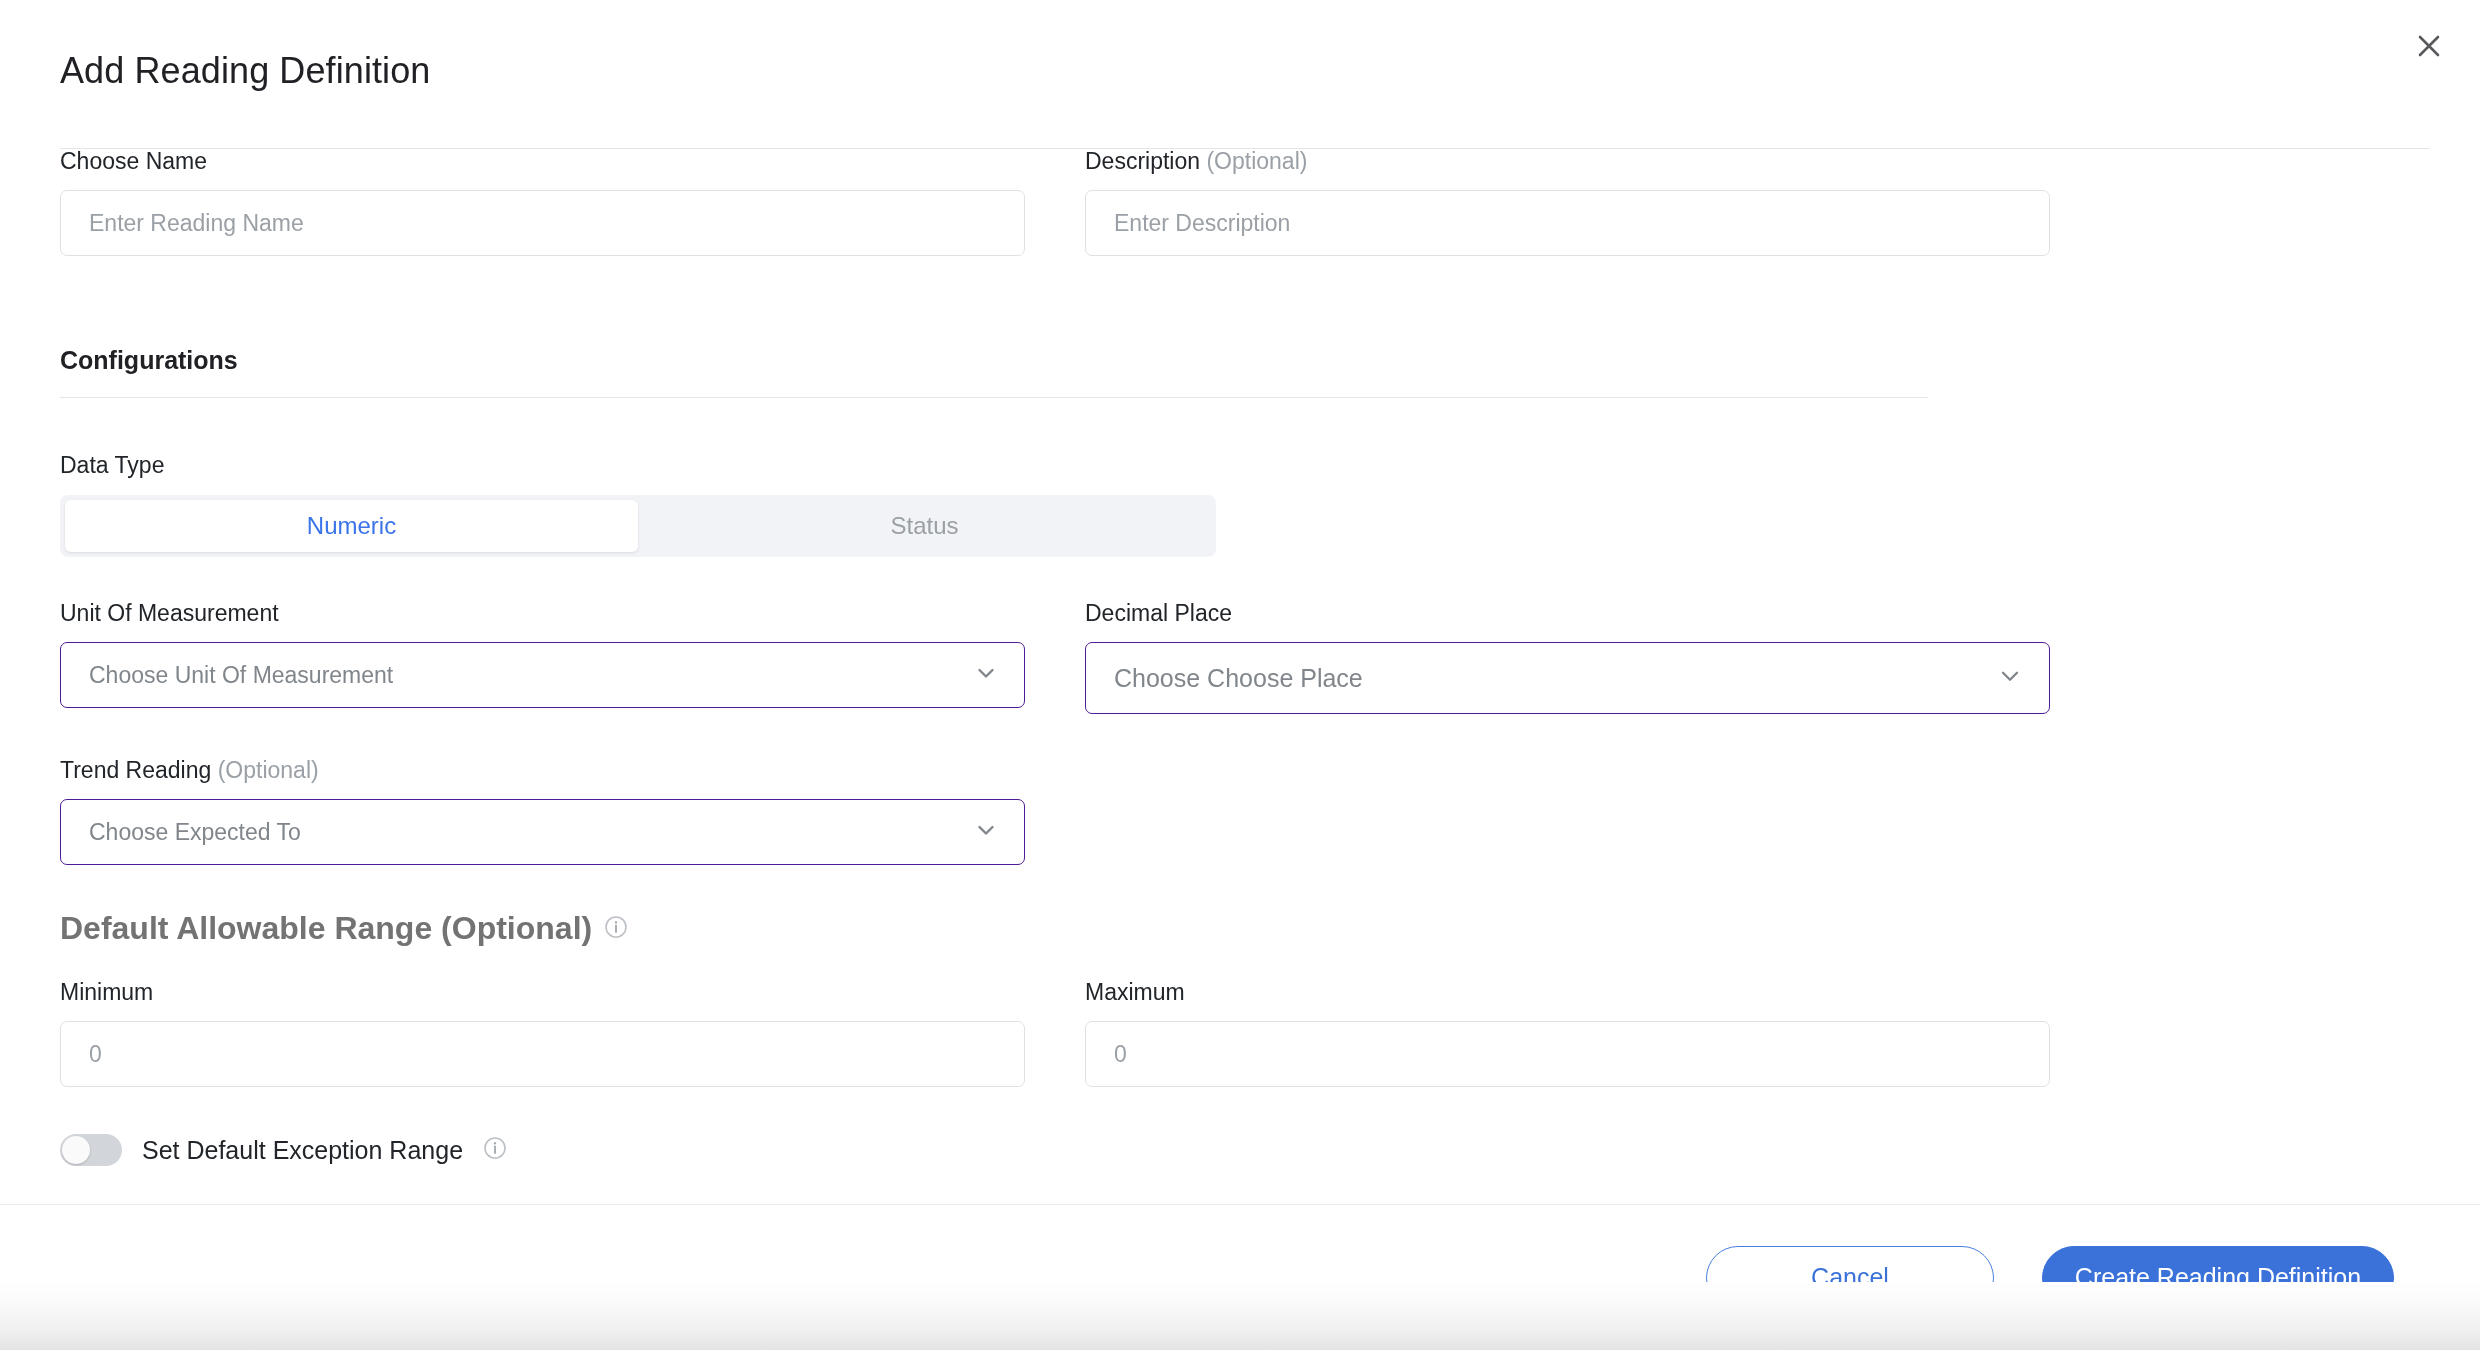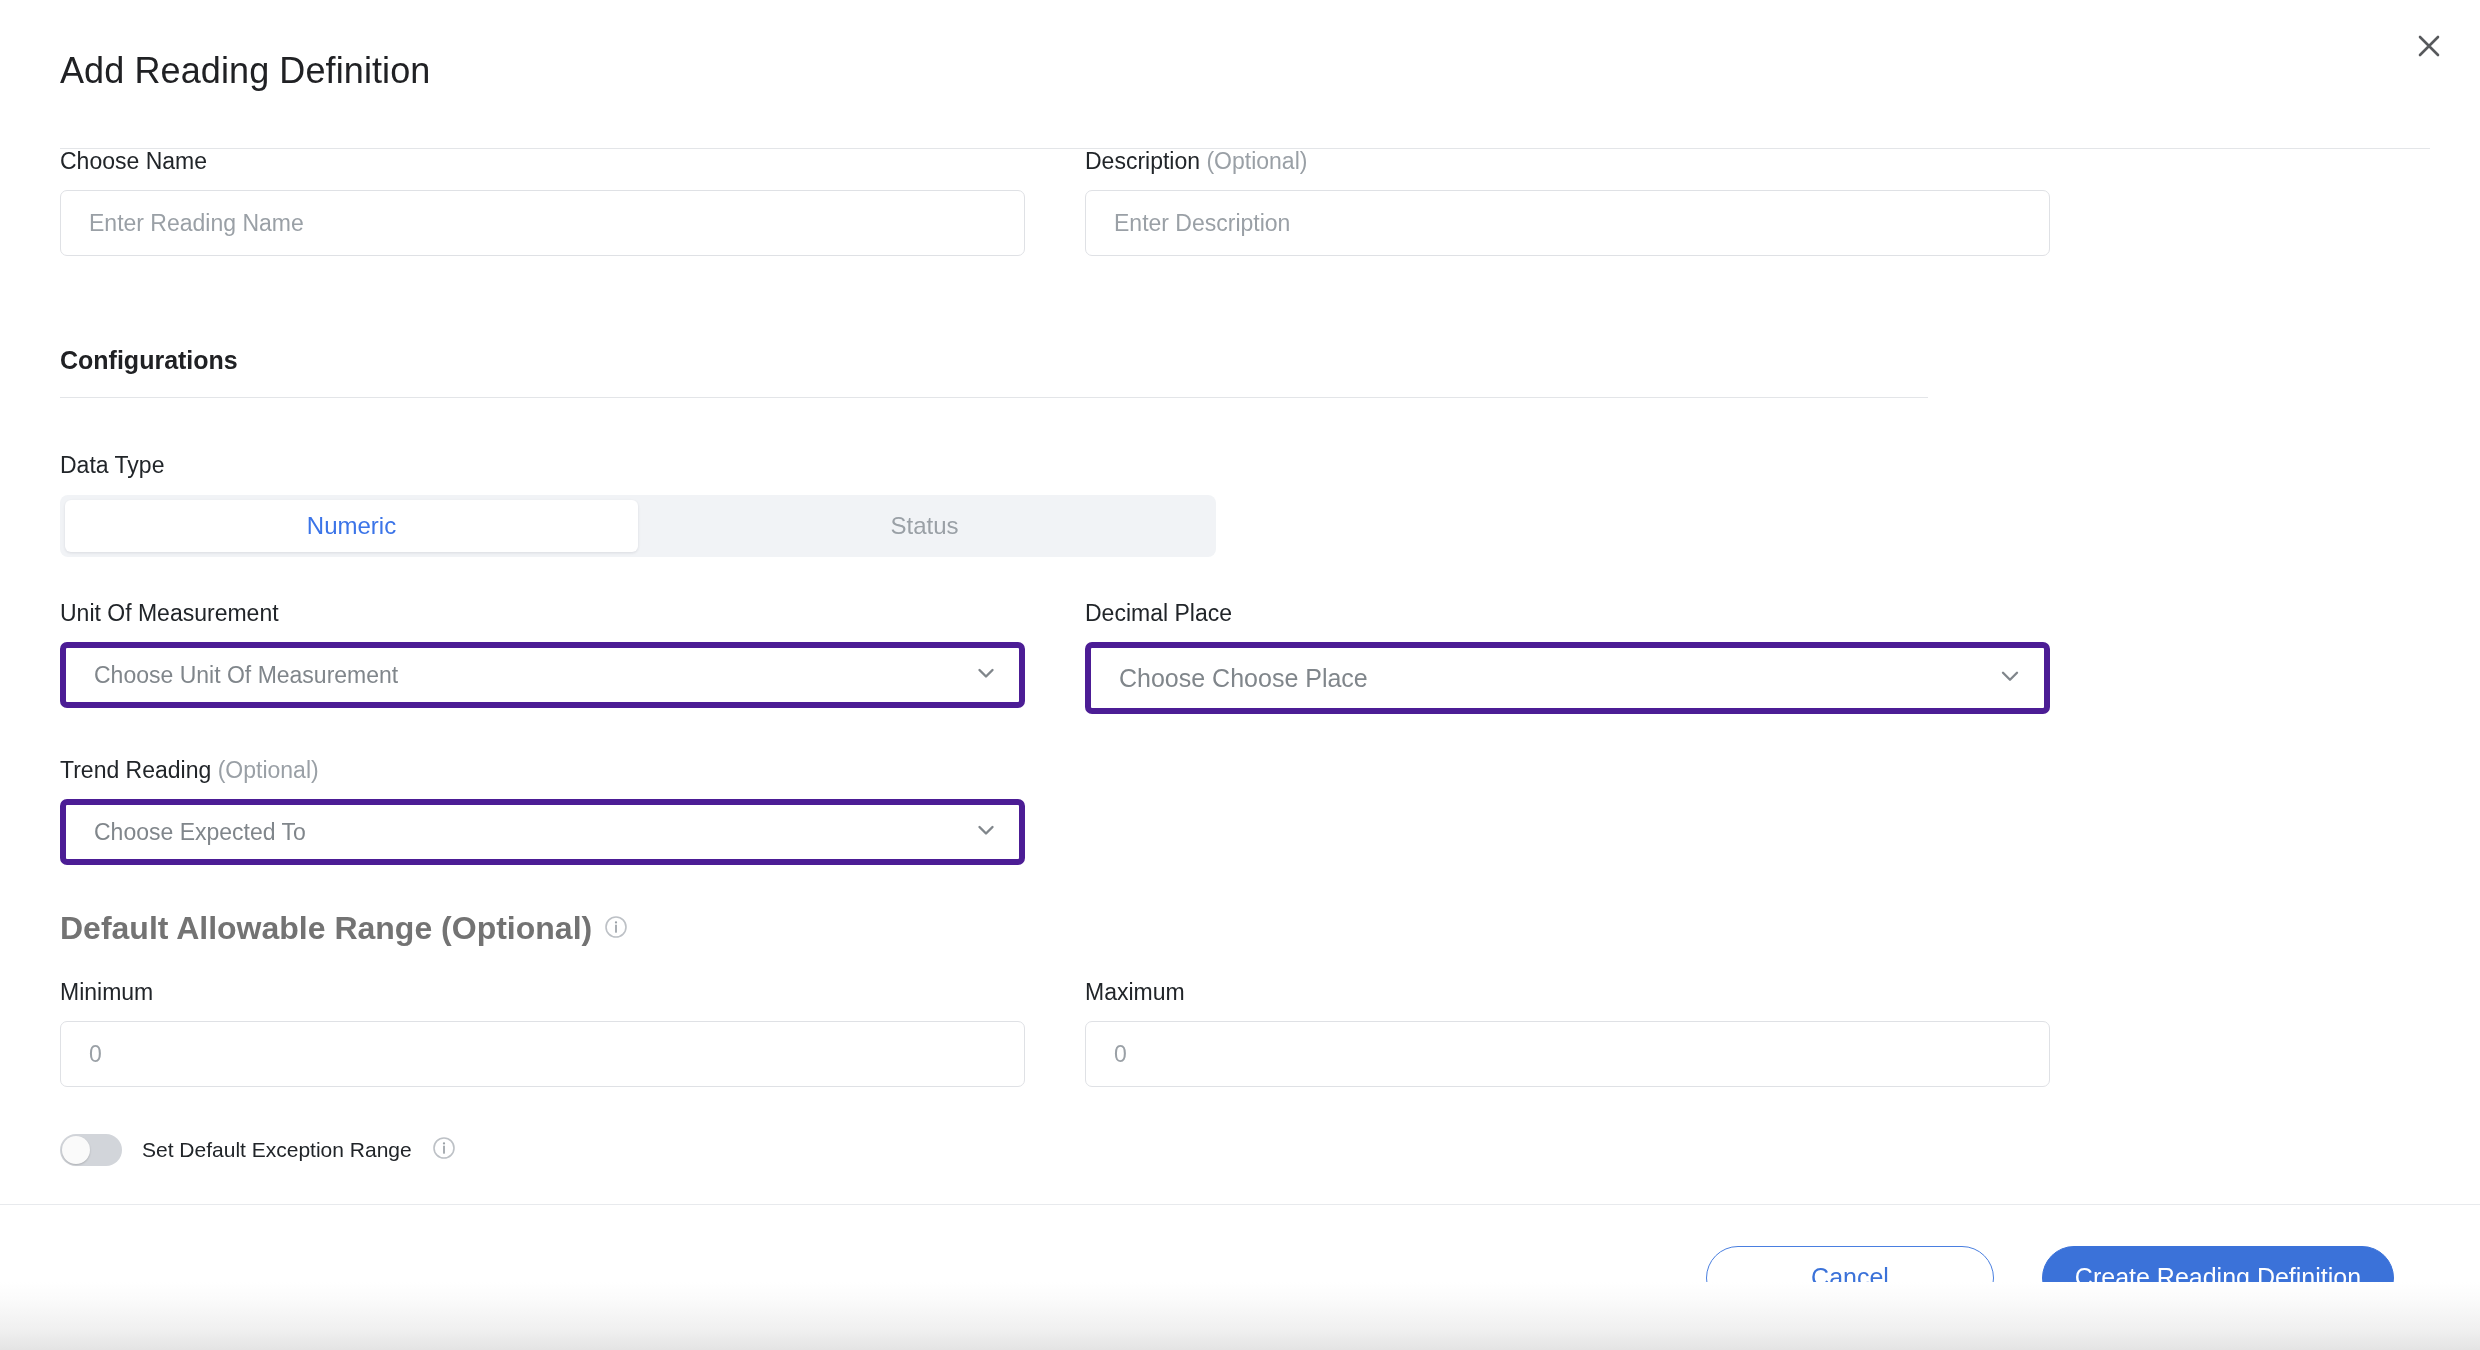--- a/index.html
+++ b/index.html
@@ -98,21 +98,21 @@
     color: #212529;
     padding: 0 28px;
     outline: none;
   }
   .text-input::placeholder { color: #9aa0a6; }
 
   .select-wrap { position: relative; width: 100%; }
   .select-input {
     width: 100%;
     height: 66px;
-    border: 6px solid #4c1d95;
+    border: 1px solid #4c1d95;
     border-radius: 7px;
     background: #ffffff;
     font-family: "Liberation Sans", sans-serif;
     font-size: 23px;
     color: #80868b;
     padding: 0 62px 0 28px;
     display: flex;
     align-items: center;
     cursor: pointer;
     user-select: none;
@@ -203,21 +203,21 @@
     position: absolute;
     left: 2px;
     top: 2px;
     width: 28px;
     height: 28px;
     border-radius: 50%;
     background: #fafafa;
     box-shadow: 0 1px 2px rgba(0,0,0,0.18);
   }
   .toggle-label {
-    font-size: 21px;
+    font-size: 25px;
     color: #212529;
   }
 
   
   .modal-footer {
     position: relative;
     flex: 0 0 146px;
     height: 146px;
     display: flex;
     align-items: center;

